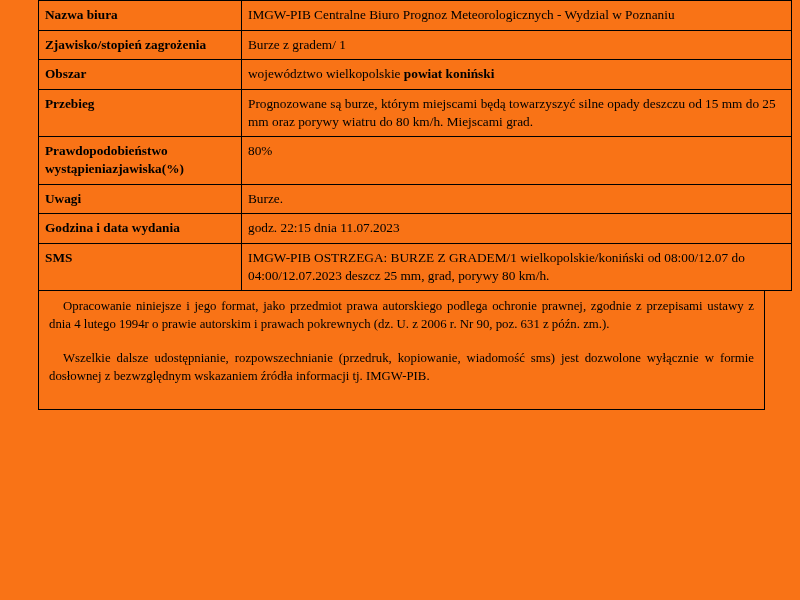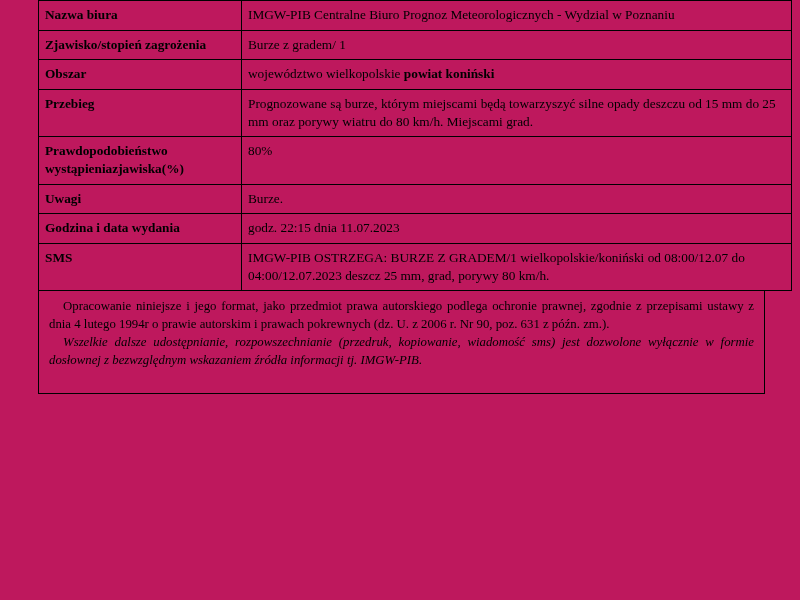--- a/index.html
+++ b/index.html
@@ -10,21 +10,21 @@
     background: #ffffff;
   }
   body {
     font-family: "Liberation Serif", serif;
     color: #000000;
   }
   .page {
     width: 800px;
     height: 600px;
     position: relative;
-    background: #be185d;
+    background: #f97316;
     box-sizing: border-box;
   }
   .doc {
     position: absolute;
     left: 38px;
     top: 0px;
     width: 727px;
   }
   table.warn-table {
     border-collapse: collapse;
@@ -58,22 +58,21 @@
     padding: 7px 10px 24px 10px;
     font-size: 12.8px;
     line-height: 1.36;
   }
   .footer-box p {
     margin: 0 0 0 0;
     text-indent: 14px;
     text-align: justify;
   }
   .footer-box p + p {
-    margin-top: 1px;
-    font-style: italic;
+    margin-top: 17px;
   }
 </style>
 </head>
 <body>
 
 <div class="page">
   <div class="doc">
 
     <table class="warn-table">
       <tbody>

